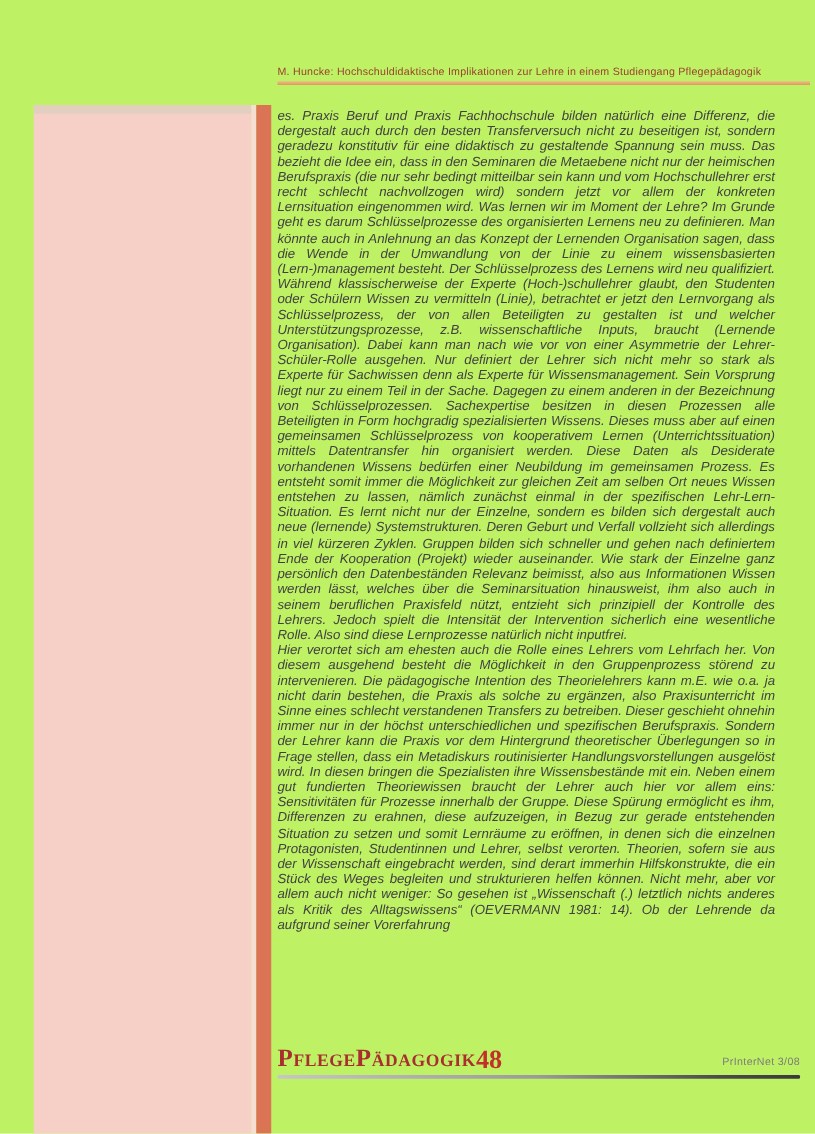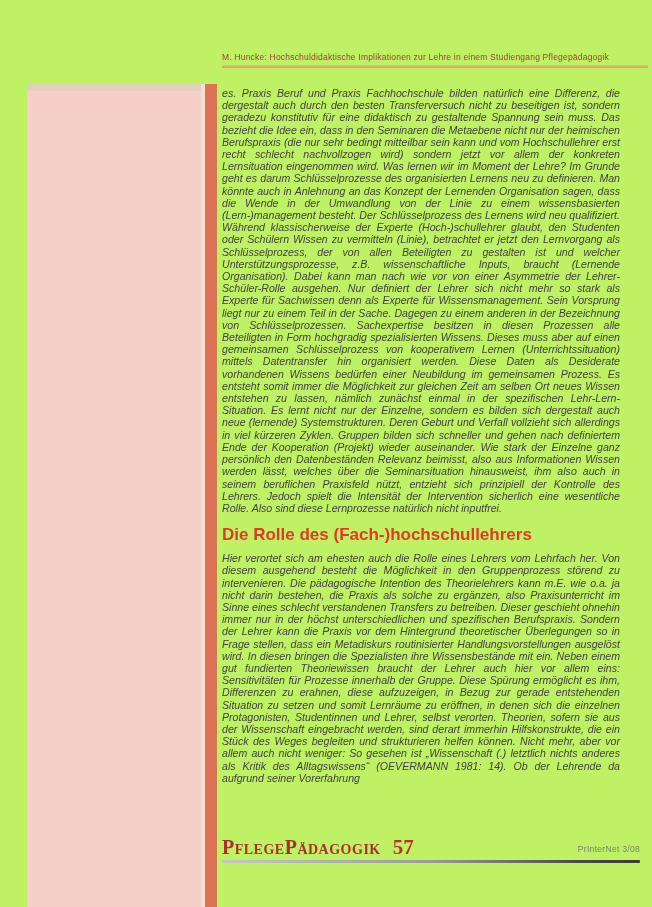--- a/index.html
+++ b/index.html
@@ -74,21 +74,21 @@
     position:absolute;
     left:222px;top:833px;
     width:418px;
   }
   .footer-row{
     display:flex;
     align-items:flex-end;
     justify-content:space-between;
     height:24px;
   }
-  .brand-wrap{display:flex;align-items:flex-end;gap:12px;}
+  .brand-wrap{display:flex;align-items:flex-end;}
   .journal-brand{
     font-family:"Liberation Serif", serif;
     font-variant:small-caps;
     font-weight:bold;
     font-size:20px;
     line-height:20px;
     color:#a92f2e;
     letter-spacing:0.5px;
   }
   .page-number{
@@ -118,28 +118,27 @@
 
   <div class="pink-panel"></div>
   <div class="gap-stripe"></div>
   <div class="salmon-bar"></div>
 
   <div class="running-header">M. Huncke: Hochschuldidaktische Implikationen zur Lehre in einem Studiengang Pflegepädagogik</div>
   <div class="header-rule"></div>
 
   <div class="body-col">
     <p>es. Praxis Beruf und Praxis Fachhochschule bilden natürlich eine Differenz, die dergestalt auch durch den besten Transferversuch nicht zu beseitigen ist, sondern geradezu konstitutiv für eine didaktisch zu gestaltende Spannung sein muss. Das bezieht die Idee ein, dass in den Seminaren die Metaebene nicht nur der heimischen Berufspraxis (die nur sehr bedingt mitteilbar sein kann und vom Hochschullehrer erst recht schlecht nachvollzogen wird) sondern jetzt vor allem der konkreten Lernsituation eingenommen wird. Was lernen wir im Moment der Lehre? Im Grunde geht es darum Schlüsselprozesse des organisierten Lernens neu zu definieren. Man könnte auch in Anlehnung an das Konzept der Lernenden Organisation sagen, dass die Wende in der Umwandlung von der Linie zu einem wissensbasierten (Lern-)management besteht. Der Schlüsselprozess des Lernens wird neu qualifiziert. Während klassischerweise der Experte (Hoch-)schullehrer glaubt, den Studenten oder Schülern Wissen zu vermitteln (Linie), betrachtet er jetzt den Lernvorgang als Schlüsselprozess, der von allen Beteiligten zu gestalten ist und welcher Unterstützungsprozesse, z.B. wissenschaftliche Inputs, braucht (Lernende Organisation). Dabei kann man nach wie vor von einer Asymmetrie der Lehrer-Schüler-Rolle ausgehen. Nur definiert der Lehrer sich nicht mehr so stark als Experte für Sachwissen denn als Experte für Wissensmanagement. Sein Vorsprung liegt nur zu einem Teil in der Sache. Dagegen zu einem anderen in der Bezeichnung von Schlüsselprozessen. Sachexpertise besitzen in diesen Prozessen alle Beteiligten in Form hochgradig spezialisierten Wissens. Dieses muss aber auf einen gemeinsamen Schlüsselprozess von kooperativem Lernen (Unterrichtssituation) mittels Datentransfer hin organisiert werden. Diese Daten als Desiderate vorhandenen Wissens bedürfen einer Neubildung im gemeinsamen Prozess. Es entsteht somit immer die Möglichkeit zur gleichen Zeit am selben Ort neues Wissen entstehen zu lassen, nämlich zunächst einmal in der spezifischen Lehr-Lern-Situation. Es lernt nicht nur der Einzelne, sondern es bilden sich dergestalt auch neue (lernende) Systemstrukturen. Deren Geburt und Verfall vollzieht sich allerdings in viel kürzeren Zyklen. Gruppen bilden sich schneller und gehen nach definiertem Ende der Kooperation (Projekt) wieder auseinander. Wie stark der Einzelne ganz persönlich den Datenbeständen Relevanz beimisst, also aus Informationen Wissen werden lässt, welches über die Seminarsituation hinausweist, ihm also auch in seinem beruflichen Praxisfeld nützt, entzieht sich prinzipiell der Kontrolle des Lehrers. Jedoch spielt die Intensität der Intervention sicherlich eine wesentliche Rolle. Also sind diese Lernprozesse natürlich nicht inputfrei.</p>
-    <h2 class="section-heading">Die Rolle des (Fach-)hochschullehrers</h2>
     <p>Hier verortet sich am ehesten auch die Rolle eines Lehrers vom Lehrfach her. Von diesem ausgehend besteht die Möglichkeit in den Gruppenprozess störend zu intervenieren. Die pädagogische Intention des Theorielehrers kann m.E. wie o.a. ja nicht darin bestehen, die Praxis als solche zu ergänzen, also Praxisunterricht im Sinne eines schlecht verstandenen Transfers zu betreiben. Dieser geschieht ohnehin immer nur in der höchst unterschiedlichen und spezifischen Berufspraxis. Sondern der Lehrer kann die Praxis vor dem Hintergrund theoretischer Überlegungen so in Frage stellen, dass ein Metadiskurs routinisierter Handlungsvorstellungen ausgelöst wird. In diesen bringen die Spezialisten ihre Wissensbestände mit ein. Neben einem gut fundierten Theoriewissen braucht der Lehrer auch hier vor allem eins: Sensitivitäten für Prozesse innerhalb der Gruppe. Diese Spürung ermöglicht es ihm, Differenzen zu erahnen, diese aufzuzeigen, in Bezug zur gerade entstehenden Situation zu setzen und somit Lernräume zu eröffnen, in denen sich die einzelnen Protagonisten, Studentinnen und Lehrer, selbst verorten. Theorien, sofern sie aus der Wissenschaft eingebracht werden, sind derart immerhin Hilfskonstrukte, die ein Stück des Weges begleiten und strukturieren helfen können. Nicht mehr, aber vor allem auch nicht weniger: So gesehen ist „Wissenschaft (.) letztlich nichts anderes als Kritik des Alltagswissens“ (OEVERMANN 1981: 14). Ob der Lehrende da aufgrund seiner Vorerfahrung</p>
   </div>
 
   <div class="footer">
     <div class="footer-row">
       <div class="brand-wrap">
         <span class="journal-brand">PflegePädagogik</span>
-        <span class="page-number">57</span>
+        <span class="page-number">48</span>
       </div>
       <span class="issue-label">PrInterNet 3/08</span>
     </div>
     <div class="footer-rule"></div>
   </div>
 
 </div>
 
 </body></html>

